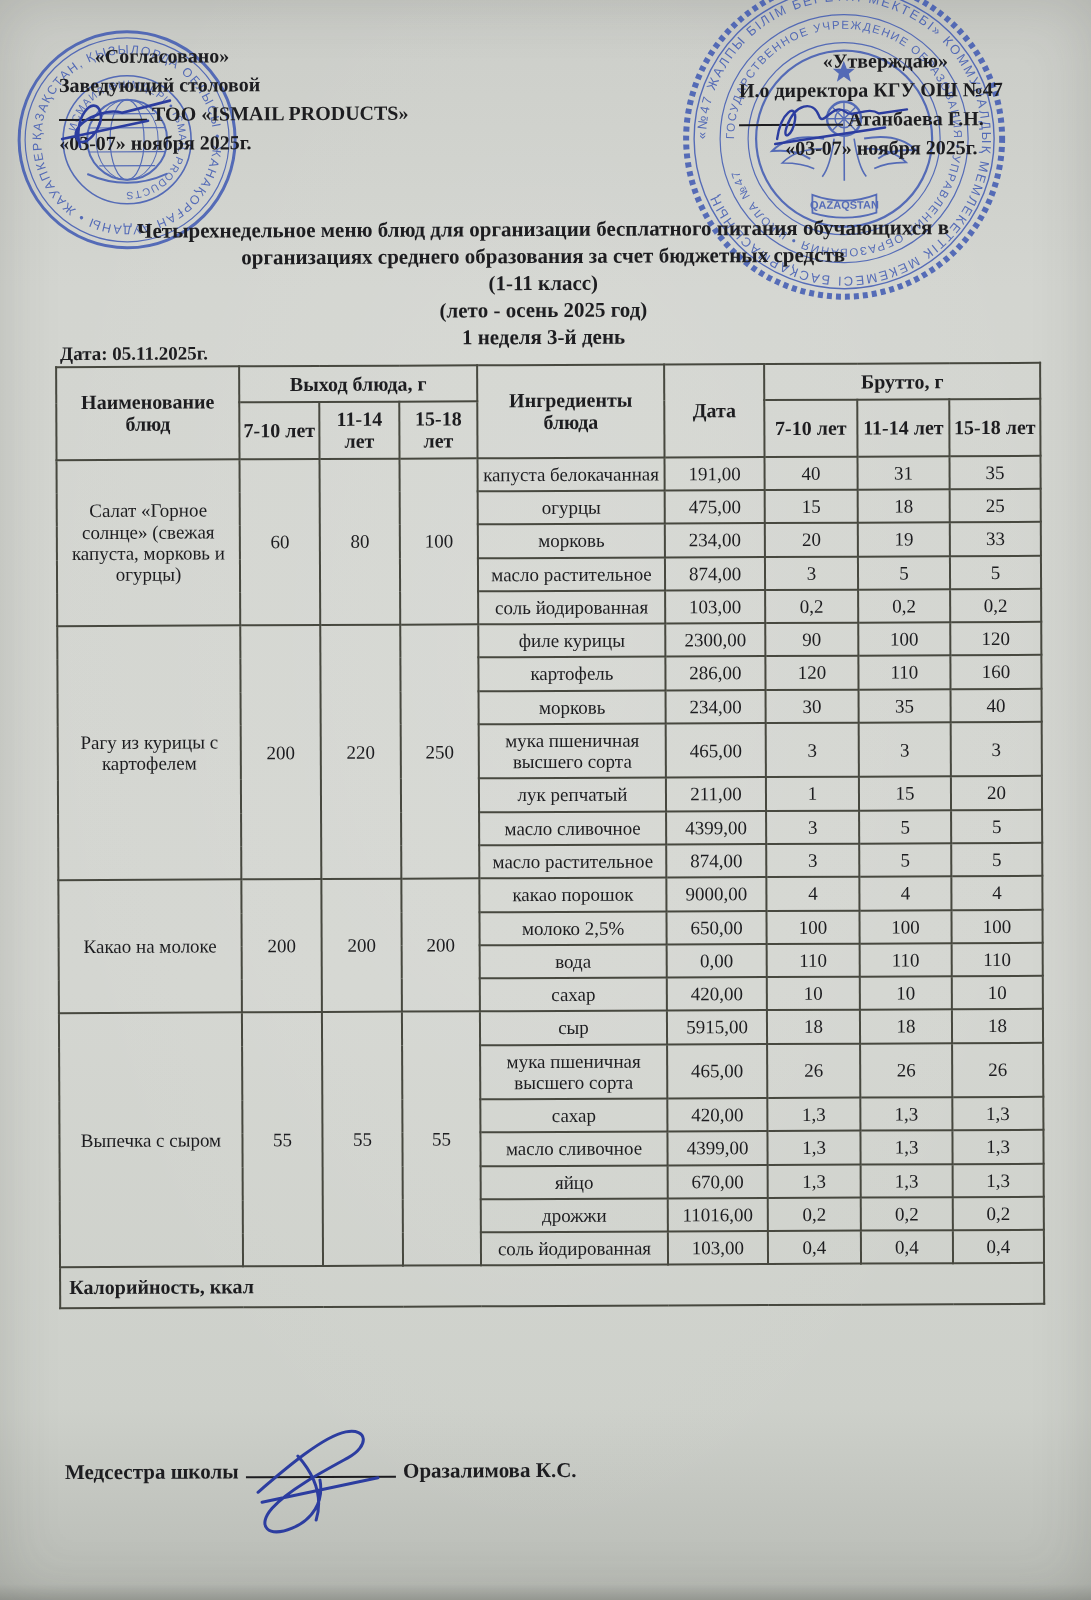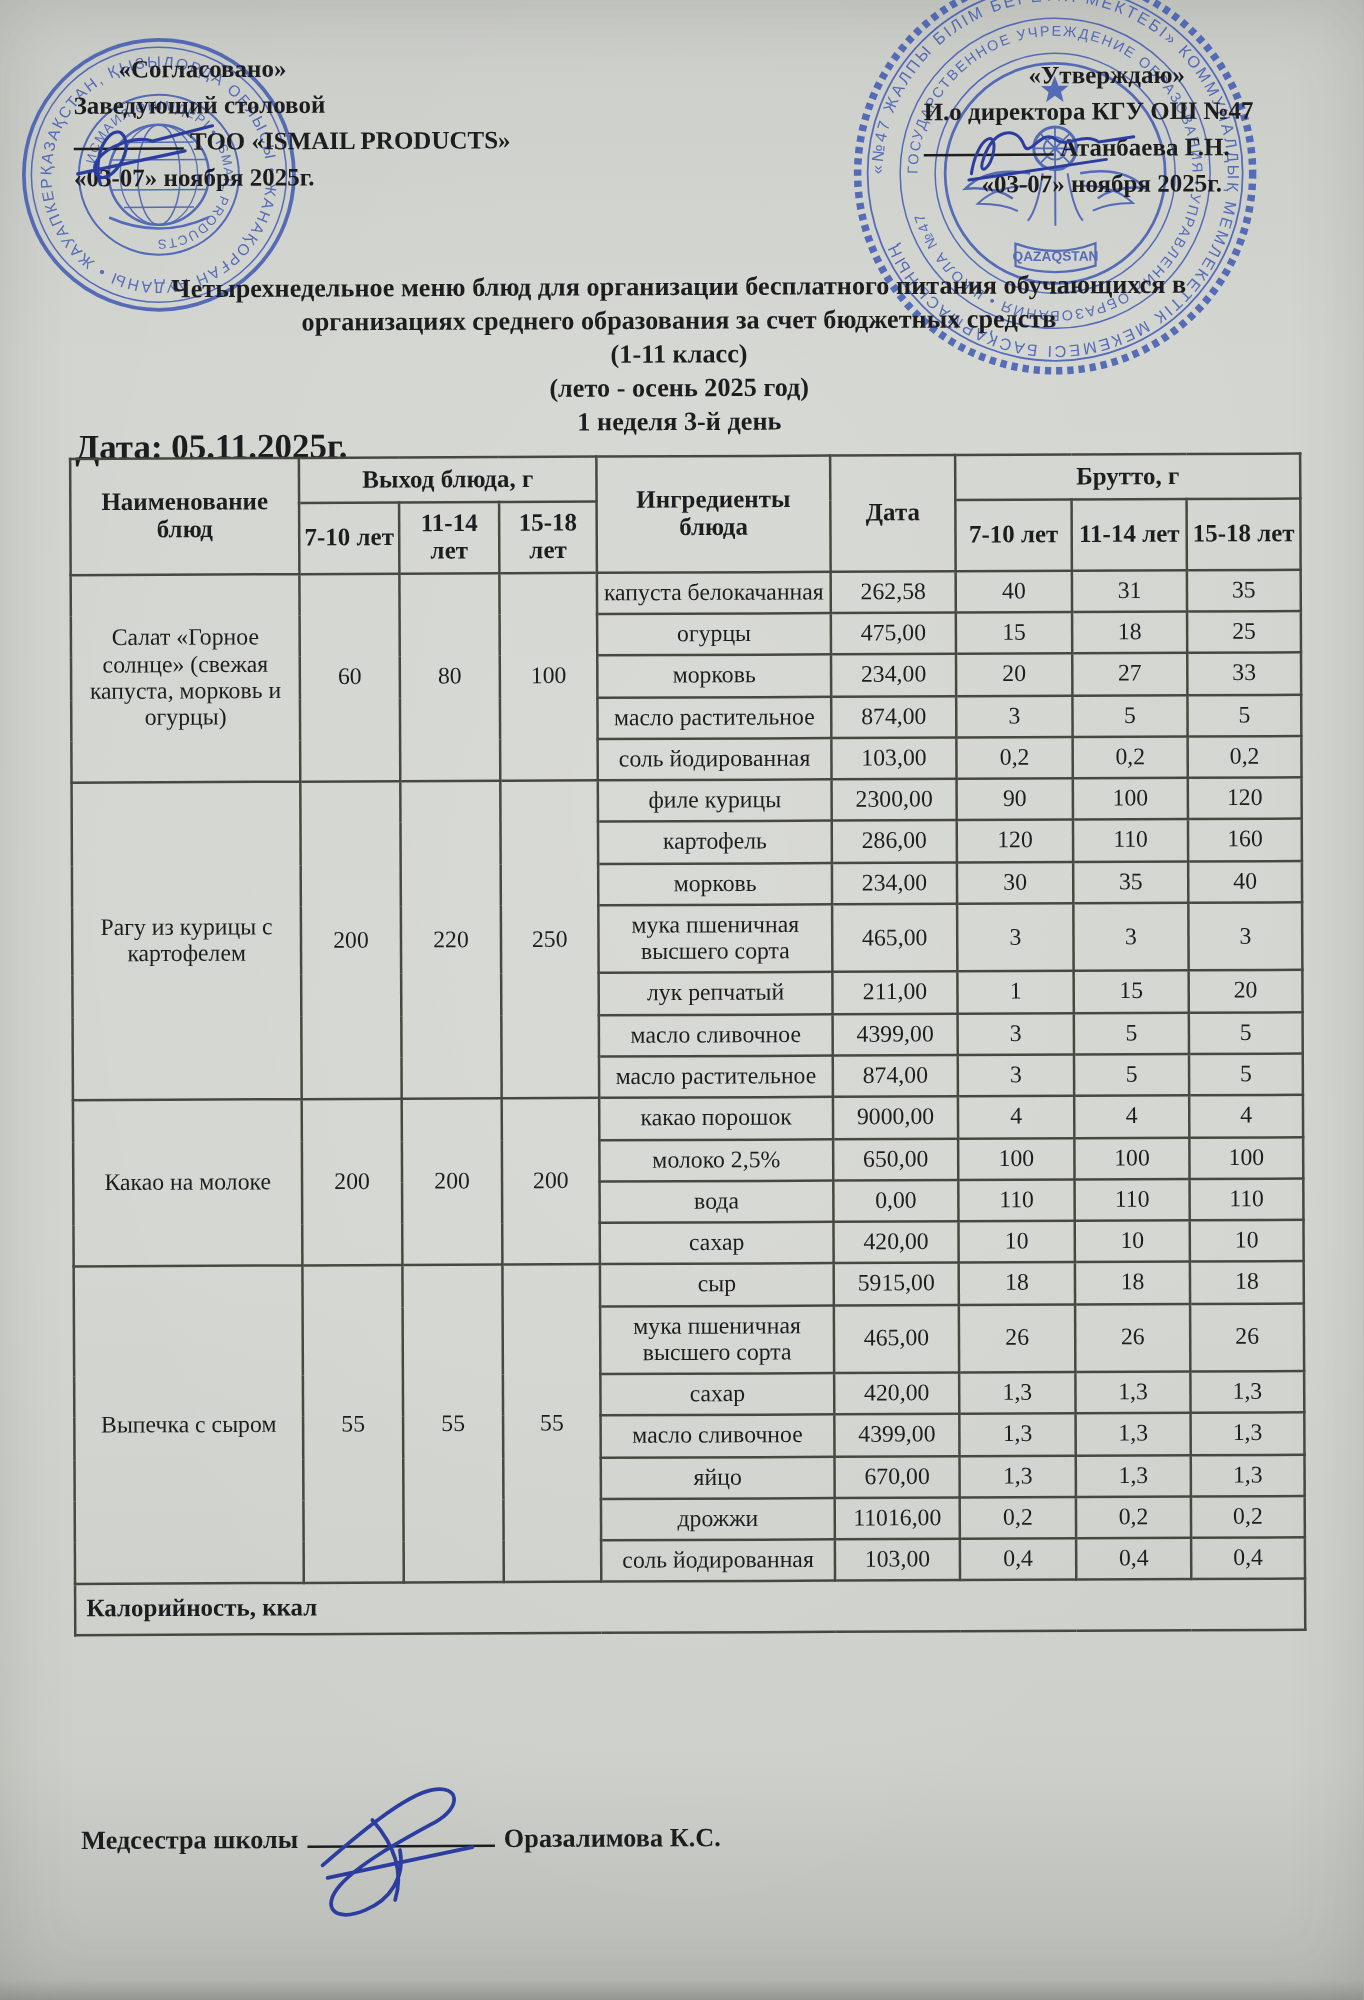--- a/index.html
+++ b/index.html
@@ -24,21 +24,21 @@
   .approve-left{left:62px;top:40px;width:430px;}
   .approve-right{left:742px;top:48px;width:330px;}
   .ctr-line{display:block;}
   .ind1{margin-left:36px;}
   .rind{margin-left:66px;}
   .sig-line{display:inline-block;border-bottom:2px solid #1d1d20;height:18px;vertical-align:baseline;}
 
   
   .title-block{left:0;top:216px;width:100%;text-align:center;font-weight:bold;font-size:21px;line-height:1.28;z-index:2;}
   .title-main{max-width:920px;margin:0 auto;}
-  .date-line{left:62px;top:341px;font-size:28px;font-weight:bold;z-index:2;}
+  .date-line{left:62px;top:341px;font-size:19px;font-weight:bold;z-index:2;}
 
   
   .table-wrap{left:57px;top:364px;z-index:2;}
   table.menu{border-collapse:collapse;table-layout:fixed;width:984px;font-size:19px;background:transparent;}
   .menu th,.menu td{
     border:2px solid #47483f;
     text-align:center;vertical-align:middle;
     padding:5px 3px;line-height:1.12;
     font-weight:normal;
     word-wrap:break-word;
@@ -179,37 +179,37 @@
               <th>15-18 лет</th>
             </tr>
           </thead>
         <tbody>
             <tr>
               <td rowspan="5">Салат «Горное солнце» (свежая капуста, морковь и огурцы)</td>
               <td rowspan="5">60</td>
               <td rowspan="5">80</td>
               <td rowspan="5">100</td>
               <td>капуста белокачанная</td>
-              <td>262,58</td>
+              <td>191,00</td>
               <td>40</td>
               <td>31</td>
               <td>35</td>
             </tr>
             <tr>
               <td>огурцы</td>
               <td>475,00</td>
               <td>15</td>
               <td>18</td>
               <td>25</td>
             </tr>
             <tr>
               <td>морковь</td>
               <td>234,00</td>
               <td>20</td>
-              <td>27</td>
+              <td>19</td>
               <td>33</td>
             </tr>
             <tr>
               <td>масло растительное</td>
               <td>874,00</td>
               <td>3</td>
               <td>5</td>
               <td>5</td>
             </tr>
             <tr>

